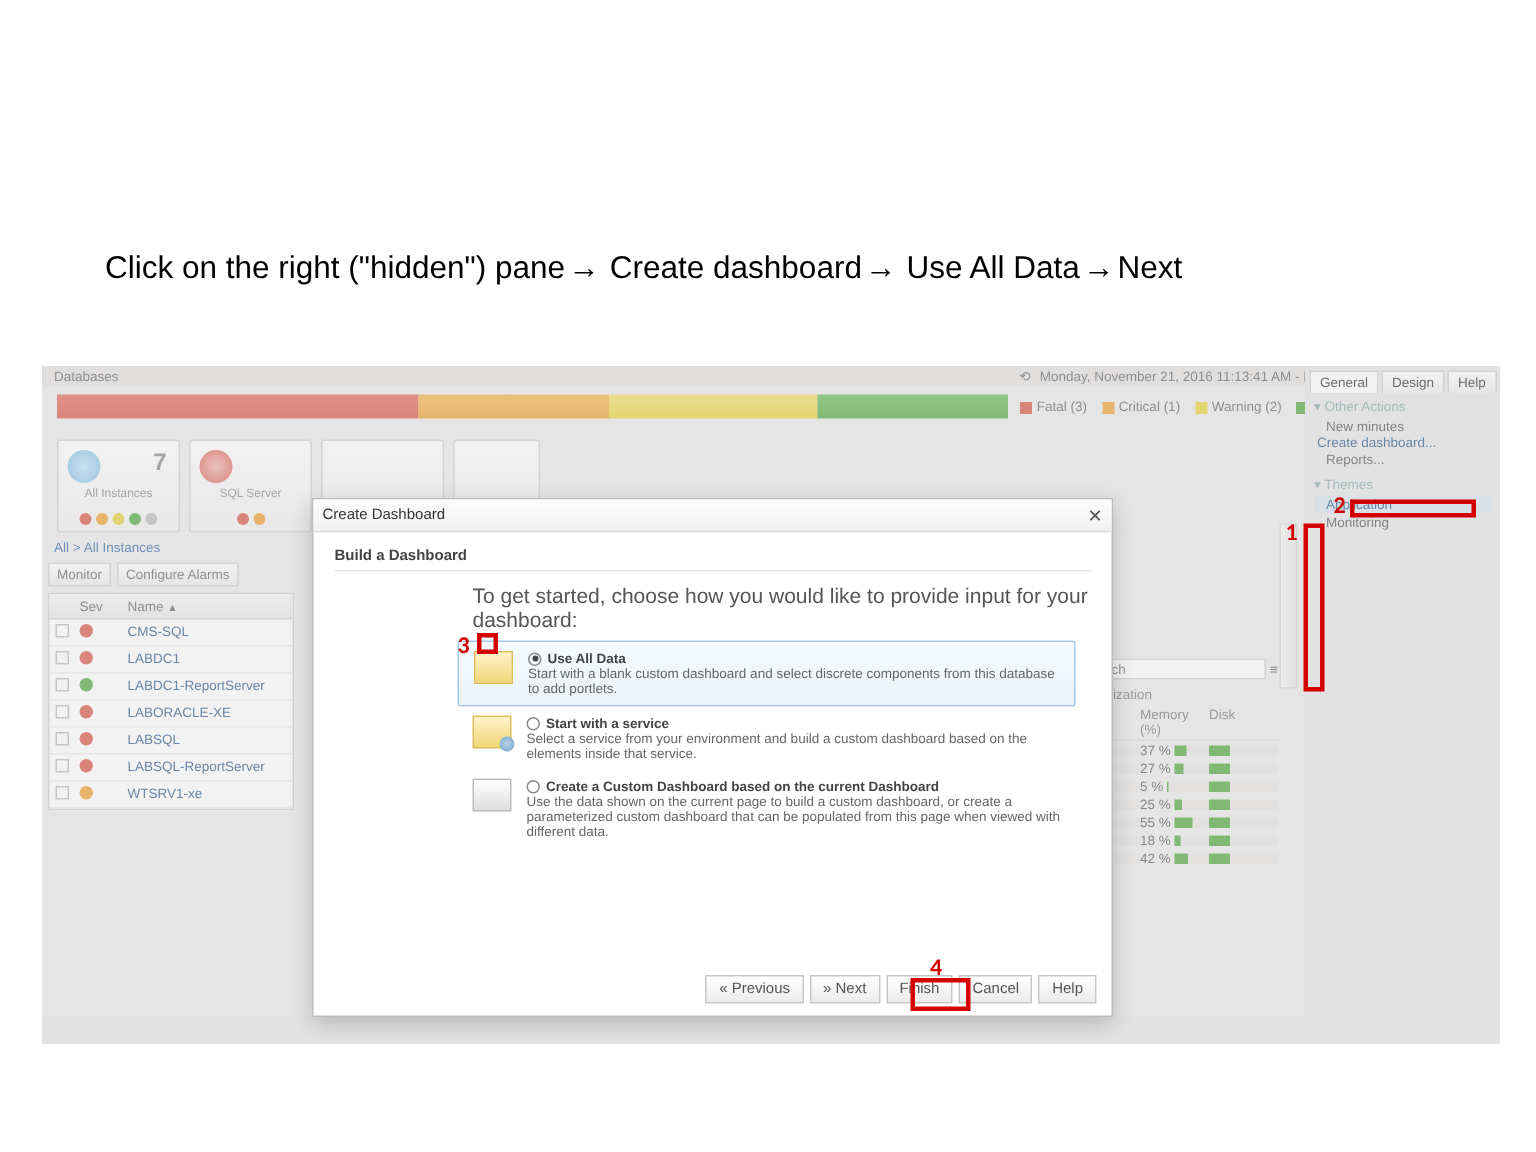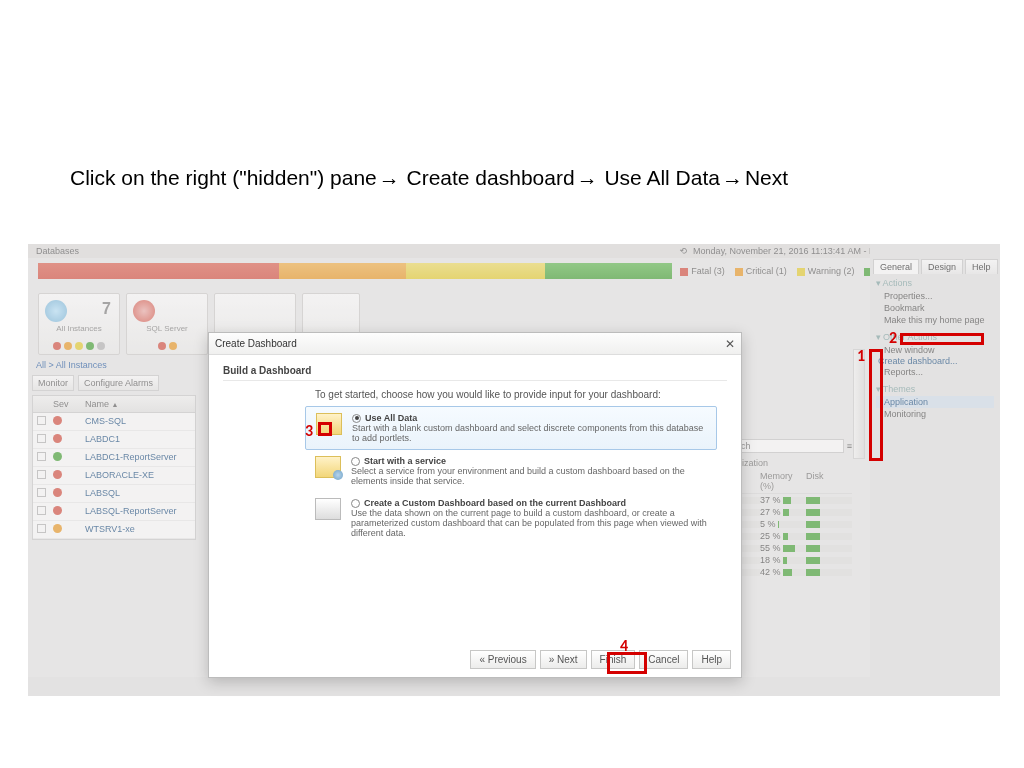--- a/index.html
+++ b/index.html
@@ -62,40 +62,40 @@
   .util .srch{display:flex;align-items:center;margin-bottom:4px;} .util .srch input{flex:1;font-size:9px;padding:1px 2px;border:1px solid #ccc;height:14px;}
   .util .uh{display:flex; color:#777; border-bottom:1px solid #ddd; padding:2px 0;} .util .uc{flex:1;}
   .util .ur{display:flex; align-items:center; padding:1px 0;}
   .util .cell{flex:1; display:flex; align-items:center; gap:2px;}
   .util .mini{flex:1;height:7px;background:#e5e5e4;position:relative;}
   .util .mini span{position:absolute;left:0;top:0;bottom:0;background:#4ea83e;}
 
   
   .side { position:absolute; right:0; top:0; bottom:0; width:130px; background:#e7e7e6; font-size:9px; }
   .side .tabs{display:flex; gap:2px; padding:3px 3px 0;}
-  .side .tab{padding:2px 6px; background:linear-gradient(#fff,#eee); border:1px solid #ccc; border-bottom:none; font-size:9px;margin-top:12px;}
+  .side .tab{padding:2px 6px; background:linear-gradient(#fff,#eee); border:1px solid #ccc; border-bottom:none; font-size:9px;}
   .side .tab.active{background:#fff;}
   .side .grp{padding:2px 6px;}
   .side .grp-t{color:#8aa; font-size:9px; padding:2px 0;}
   .side .item{padding:1px 0 1px 8px; color:#555;}
   .side .hl{ color:#2a5a8a;}
   .side .cd-box{display:inline-block;padding:0 2px;}
 
   
   .pane-handle { position:absolute; right:135px; top:105px; width:12px; height:110px; background:linear-gradient(90deg,#f8f8f7,#e3e3e2); border:1px solid #d5d5d4;}
 
   
   .dlg { position:absolute; left:180px; top:88px; width:534px; height:346px; background:#fff; border:1px solid #bcbcbc; box-shadow:0 4px 14px rgba(0,0,0,.2); z-index:10; }
   .dlg .ttl{height:22px; background:linear-gradient(#fdfdfd,#f0f0ef); border-bottom:1px solid #ddd; display:flex;align-items:center;justify-content:space-between;padding:0 6px;font-size:10px;}
   .dlg .close{font-size:12px;color:#555;}
   .dlg .body{padding:10px 14px 0;}
   .dlg .h1{font-weight:bold;font-size:10px;color:#444;}
   .dlg .sub{font-size:9px;color:#777;margin:2px 0 8px;}
   .dlg hr{border:none;border-top:1px solid #e8e8e8;margin:4px 0 8px;}
-  .dlg .lead{font-size:10px;color:#555;padding-left:92px;margin-bottom:6px;}
+  .dlg .lead{font-size:14px;color:#555;padding-left:92px;margin-bottom:6px;}
   .opt { display:flex; gap:10px; padding:6px 10px 6px 92px; }
   .opt .oico{width:26px;height:22px;background:linear-gradient(#fff2c8,#f2d679);border:1px solid #dcbf5a;flex:none;position:relative;}
   .opt .oico.gear::after{content:'';position:absolute;right:-3px;bottom:-3px;width:10px;height:10px;border-radius:5px;background:radial-gradient(#b7d4ea,#6fa2c8);}
   .opt .oico.multi{background:linear-gradient(#fff,#ddd);border:1px solid #bbb;}
   .opt .txt{flex:1;font-size:9px;color:#666;}
   .opt .ot{font-weight:bold;color:#444;display:flex;align-items:center;gap:4px;}
   .opt .radio{width:9px;height:9px;border:1px solid #888;border-radius:5px;display:inline-block;position:relative;}
   .opt .radio.on::after{content:'';position:absolute;left:1.5px;top:1.5px;width:4px;height:4px;border-radius:2px;background:#444;}
   .opt.selected{margin:0 10px 0 82px;padding-left:10px;border:1px solid #a7c8e8;background:linear-gradient(#f6fbff,#eaf3fb);border-radius:2px;}
   .dlg .btns{position:absolute;bottom:8px;right:10px;display:flex;gap:4px;}
@@ -370,28 +370,22 @@
   </div>
 
   <div class="pane-handle"></div>
 
   <div class="side">
     <div class="tabs">
       <span class="tab active">General</span>
       <span class="tab">Design</span>
       <span class="tab">Help</span>
     </div>
-    <div class="grp">
-        <div class="grp-t">▾ <span>Actions</span></div>
-      <div class="item">Properties...</div>
-      <div class="item">Bookmark</div>
-      <div class="item">Make this my home page</div>
-    </div>
     <div class="grp"><div class="grp-t">▾ <span>Other Actions</span></div>
-      <div class="item">New window</div>
+      <div class="item">New minutes</div>
       <div class="item hl cd-box" id="create-dash">Create dashboard...</div>
       <div class="item">Reports...</div>
     </div>
     <div class="grp">
         <div class="grp-t">▾ <span>Themes</span></div>
       <div class="item hl" style="background:#d7e4f0;">Application</div>
       <div class="item">Monitoring</div>
     </div>
   </div>
 

